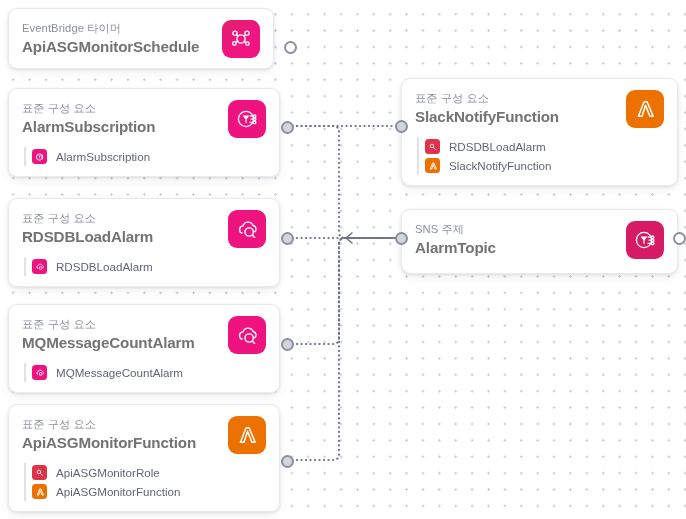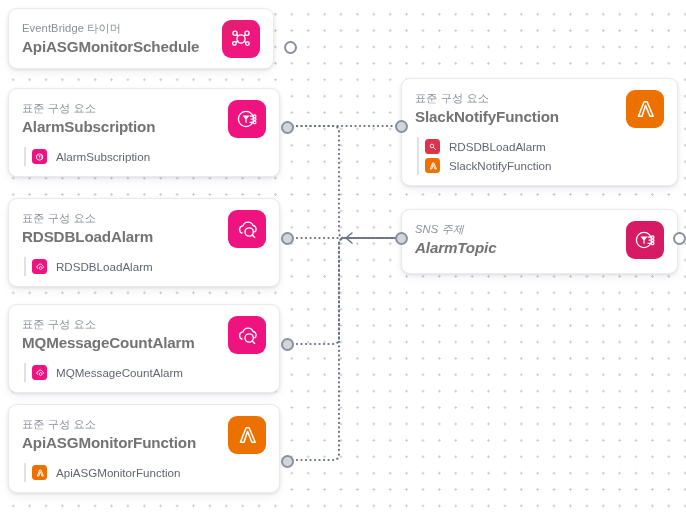--- a/index.html
+++ b/index.html
@@ -249,66 +249,75 @@
         <div class="card-name">ApiASGMonitorFunction</div>
       </div>
       <div class="svc-icon ic-orange">
         <svg width="24" height="24" viewBox="0 0 24 24" fill="none" stroke="#ffffff" stroke-width="1.5" stroke-linejoin="round">
           <path d="M5.4 19.3 L11.1 4.7 H14.1 L20.2 19.3 H16.9 L12.5 8.4 L9.0 19.3 Z"></path>
         </svg>
       </div>
     </div>
     <div class="children">
       <div class="child-row">
-        <span class="child-icon ci-orange">
-          <svg width="10" height="10" viewBox="0 0 24 24" fill="none" stroke="#ffffff" stroke-width="2.2" stroke-linejoin="round">
-            <path d="M5.4 19.3 L11.1 4.7 H14.1 L20.2 19.3 H16.9 L12.5 8.4 L9.0 19.3 Z"></path>
-          </svg>
-        </span>
-        <span class="child-label">ApiASGMonitorFunction</span>
-      </div>
-    </div>
-    <div class="port filled" style="left:272px; top:50px;"></div>
-  </div>
-
-  <div class="card" style="left:401px; top:78px; width:277px;">
-    <div class="card-head">
-      <div class="card-titles">
-        <div class="card-type">표준 구성 요소</div>
-        <div class="card-name">SlackNotifyFunction</div>
-      </div>
-      <div class="svc-icon ic-orange">
-        <svg width="24" height="24" viewBox="0 0 24 24" fill="none" stroke="#ffffff" stroke-width="1.5" stroke-linejoin="round">
-          <path d="M5.4 19.3 L11.1 4.7 H14.1 L20.2 19.3 H16.9 L12.5 8.4 L9.0 19.3 Z"></path>
-        </svg>
-      </div>
-    </div>
-    <div class="children">
-      <div class="child-row">
         <span class="child-icon ci-red">
           <svg width="10" height="10" viewBox="0 0 24 24" fill="none" stroke="#ffffff" stroke-width="2">
             <circle cx="9.5" cy="9.5" r="4.2"></circle>
             <path d="M12.6 12.6 L19 19"></path>
           </svg>
         </span>
-        <span class="child-label">RDSDBLoadAlarm</span>
+        <span class="child-label">ApiASGMonitorRole</span>
       </div>
       <div class="child-row">
         <span class="child-icon ci-orange">
           <svg width="10" height="10" viewBox="0 0 24 24" fill="none" stroke="#ffffff" stroke-width="2.2" stroke-linejoin="round">
             <path d="M5.4 19.3 L11.1 4.7 H14.1 L20.2 19.3 H16.9 L12.5 8.4 L9.0 19.3 Z"></path>
           </svg>
         </span>
+        <span class="child-label">ApiASGMonitorFunction</span>
+      </div>
+    </div>
+    <div class="port filled" style="left:272px; top:50px;"></div>
+  </div>
+
+  <div class="card" style="left:401px; top:78px; width:277px;">
+    <div class="card-head">
+      <div class="card-titles">
+        <div class="card-type">표준 구성 요소</div>
+        <div class="card-name">SlackNotifyFunction</div>
+      </div>
+      <div class="svc-icon ic-orange">
+        <svg width="24" height="24" viewBox="0 0 24 24" fill="none" stroke="#ffffff" stroke-width="1.5" stroke-linejoin="round">
+          <path d="M5.4 19.3 L11.1 4.7 H14.1 L20.2 19.3 H16.9 L12.5 8.4 L9.0 19.3 Z"></path>
+        </svg>
+      </div>
+    </div>
+    <div class="children">
+      <div class="child-row">
+        <span class="child-icon ci-red">
+          <svg width="10" height="10" viewBox="0 0 24 24" fill="none" stroke="#ffffff" stroke-width="2">
+            <circle cx="9.5" cy="9.5" r="4.2"></circle>
+            <path d="M12.6 12.6 L19 19"></path>
+          </svg>
+        </span>
+        <span class="child-label">RDSDBLoadAlarm</span>
+      </div>
+      <div class="child-row">
+        <span class="child-icon ci-orange">
+          <svg width="10" height="10" viewBox="0 0 24 24" fill="none" stroke="#ffffff" stroke-width="2.2" stroke-linejoin="round">
+            <path d="M5.4 19.3 L11.1 4.7 H14.1 L20.2 19.3 H16.9 L12.5 8.4 L9.0 19.3 Z"></path>
+          </svg>
+        </span>
         <span class="child-label">SlackNotifyFunction</span>
       </div>
     </div>
     <div class="port filled" style="left:-7px; top:41px;"></div>
   </div>
 
-  <div class="card" style="left:401px; top:209px; width:277px; padding-bottom:14px;font-style:italic;">
+  <div class="card" style="left:401px; top:209px; width:277px; padding-bottom:14px;">
     <div class="card-head">
       <div class="card-titles">
         <div class="card-type">SNS 주제</div>
         <div class="card-name">AlarmTopic</div>
       </div>
       <div class="svc-icon ic-pink3">
         <svg width="24" height="24" viewBox="0 0 24 24" fill="none" stroke="#ffffff" stroke-width="1.3">
           <circle cx="11" cy="12" r="7.6"></circle>
           <path d="M7.6 8.6 H14.4 L11.6 12.2 V16.3 L10.4 15.3 V12.2 Z" fill="#ffffff" stroke="none"></path>
           <path d="M14.6 9.2 H18.2 M15.6 12.2 H18.2 M14.6 15.4 H18.2"></path>

